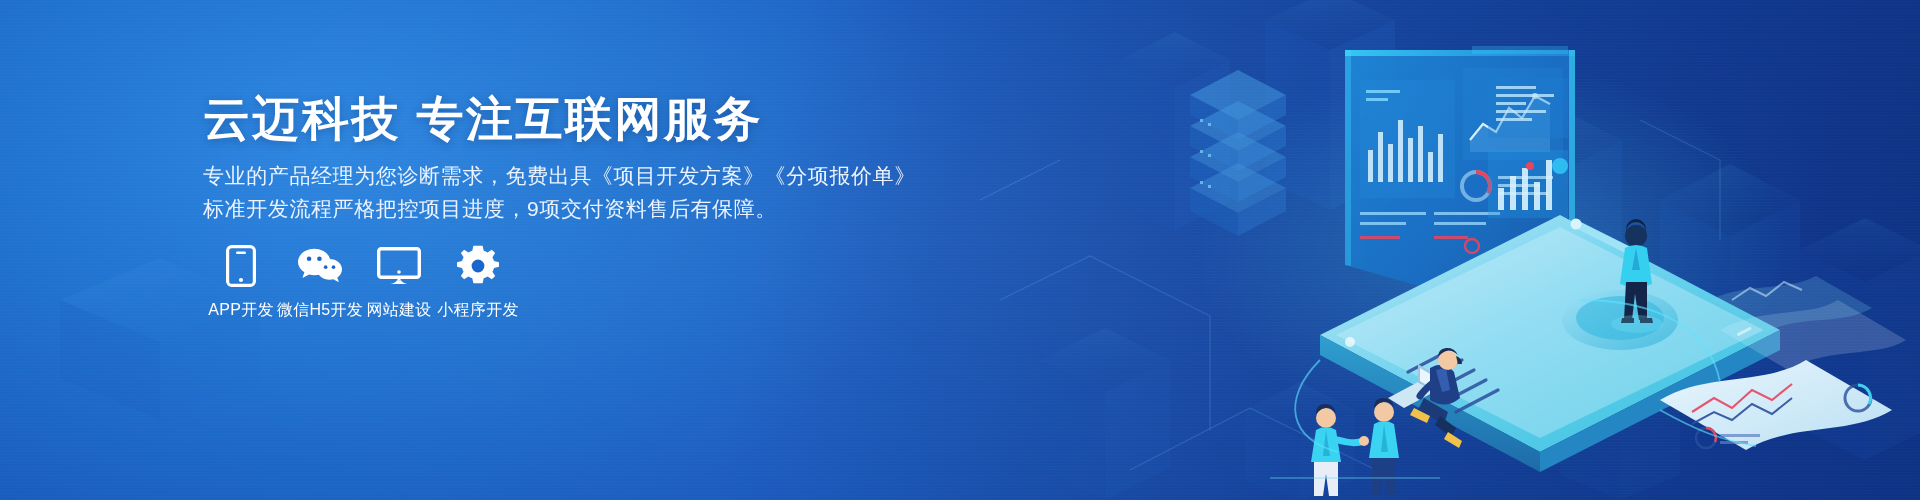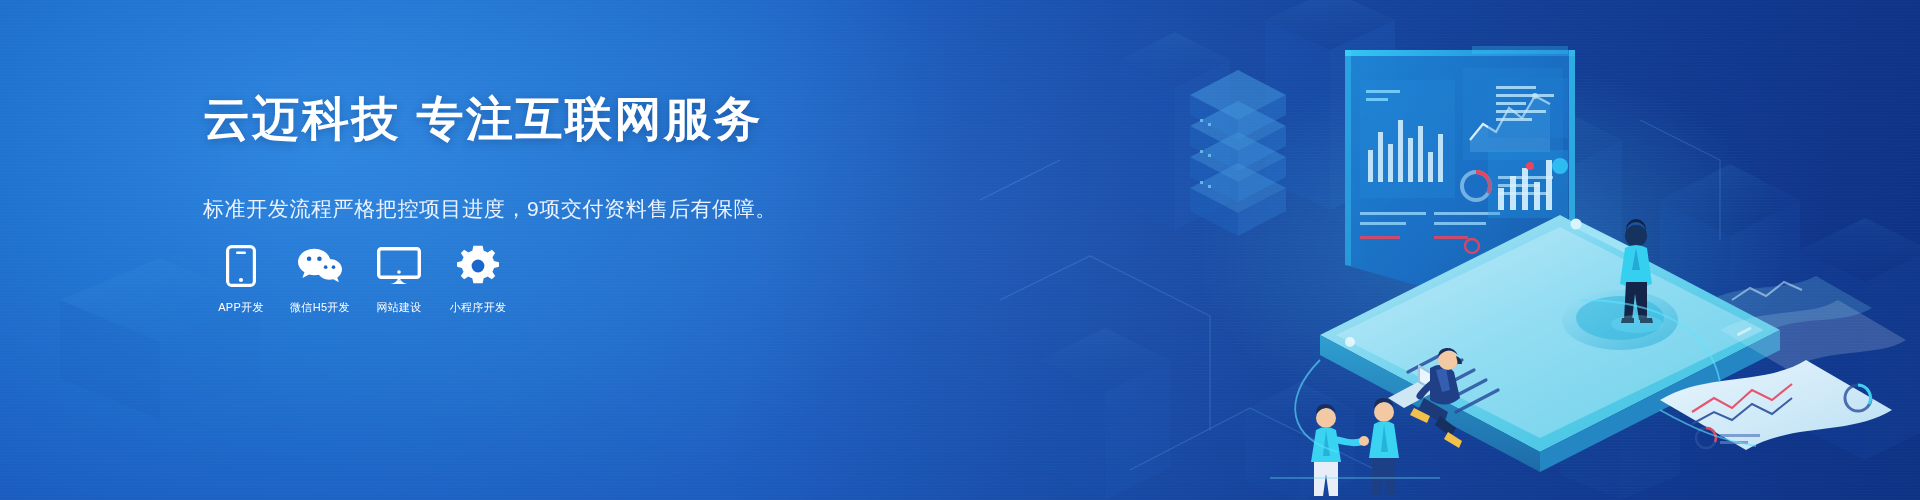--- a/index.html
+++ b/index.html
@@ -86,21 +86,21 @@
     width: 44px;
     height: 44px;
     display: flex;
     align-items: center;
     justify-content: center;
   }
   .icon-box svg { display: block; }
   .icon-label {
     margin-top: 12px;
     color: #ffffff;
-    font-size: 11px;
+    font-size: 16px;
     letter-spacing: .3px;
     white-space: nowrap;
     text-align: center;
   }
 
   
   .art {
     position: absolute;
     right: 0;
     top: 0;
@@ -465,20 +465,21 @@
       </g>
 
       <circle cx="510" cy="166" r="4" fill="#e8455f"></circle>
     </svg>
   </div>
 
   <div class="content">
 
     <div class="headline">云迈科技 专注互联网服务</div>
 
+    <div class="subtitle sub1">专业的产品经理为您诊断需求，免费出具《项目开发方案》《分项报价单》</div>
     <div class="subtitle sub2">标准开发流程严格把控项目进度，9项交付资料售后有保障。</div>
 
     <div class="icons">
 
       <div class="icon-item">
         <div class="icon-box">
           <svg width="30" height="42" viewBox="0 0 30 42">
             <rect x="1.6" y="1.6" width="26.8" height="38.8" rx="4.2" fill="none" stroke="#ffffff" stroke-width="3.2"></rect>
             <rect x="10" y="6.4" width="10" height="2.6" rx="1.3" fill="#ffffff"></rect>
             <circle cx="15" cy="35" r="2.1" fill="#ffffff"></circle>

